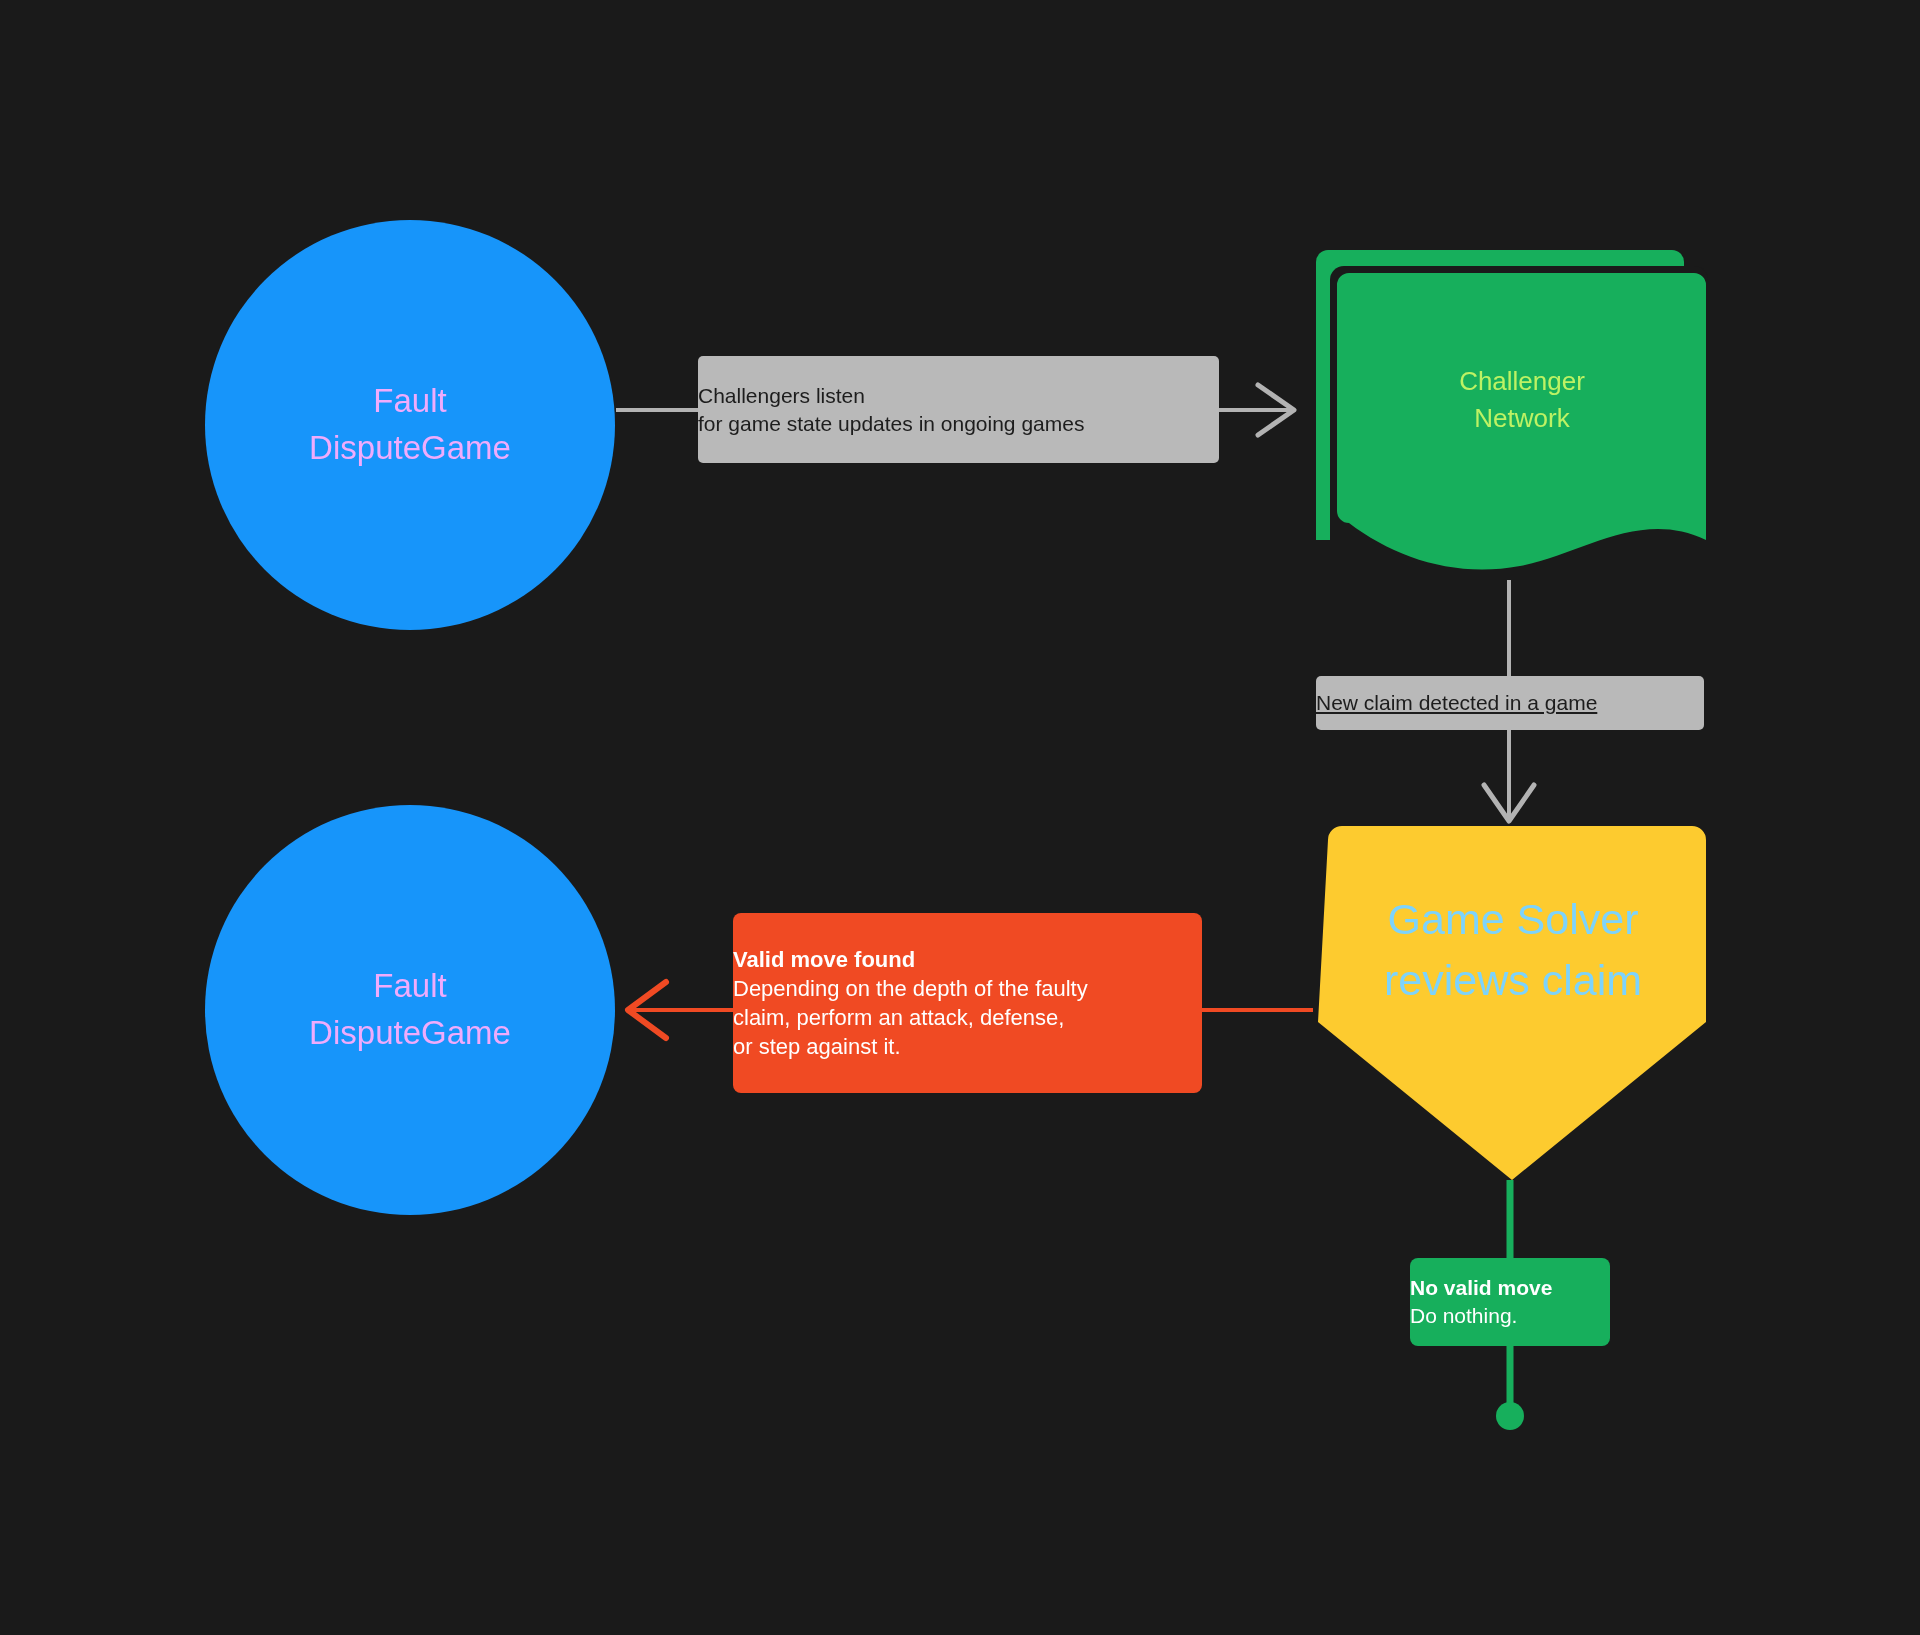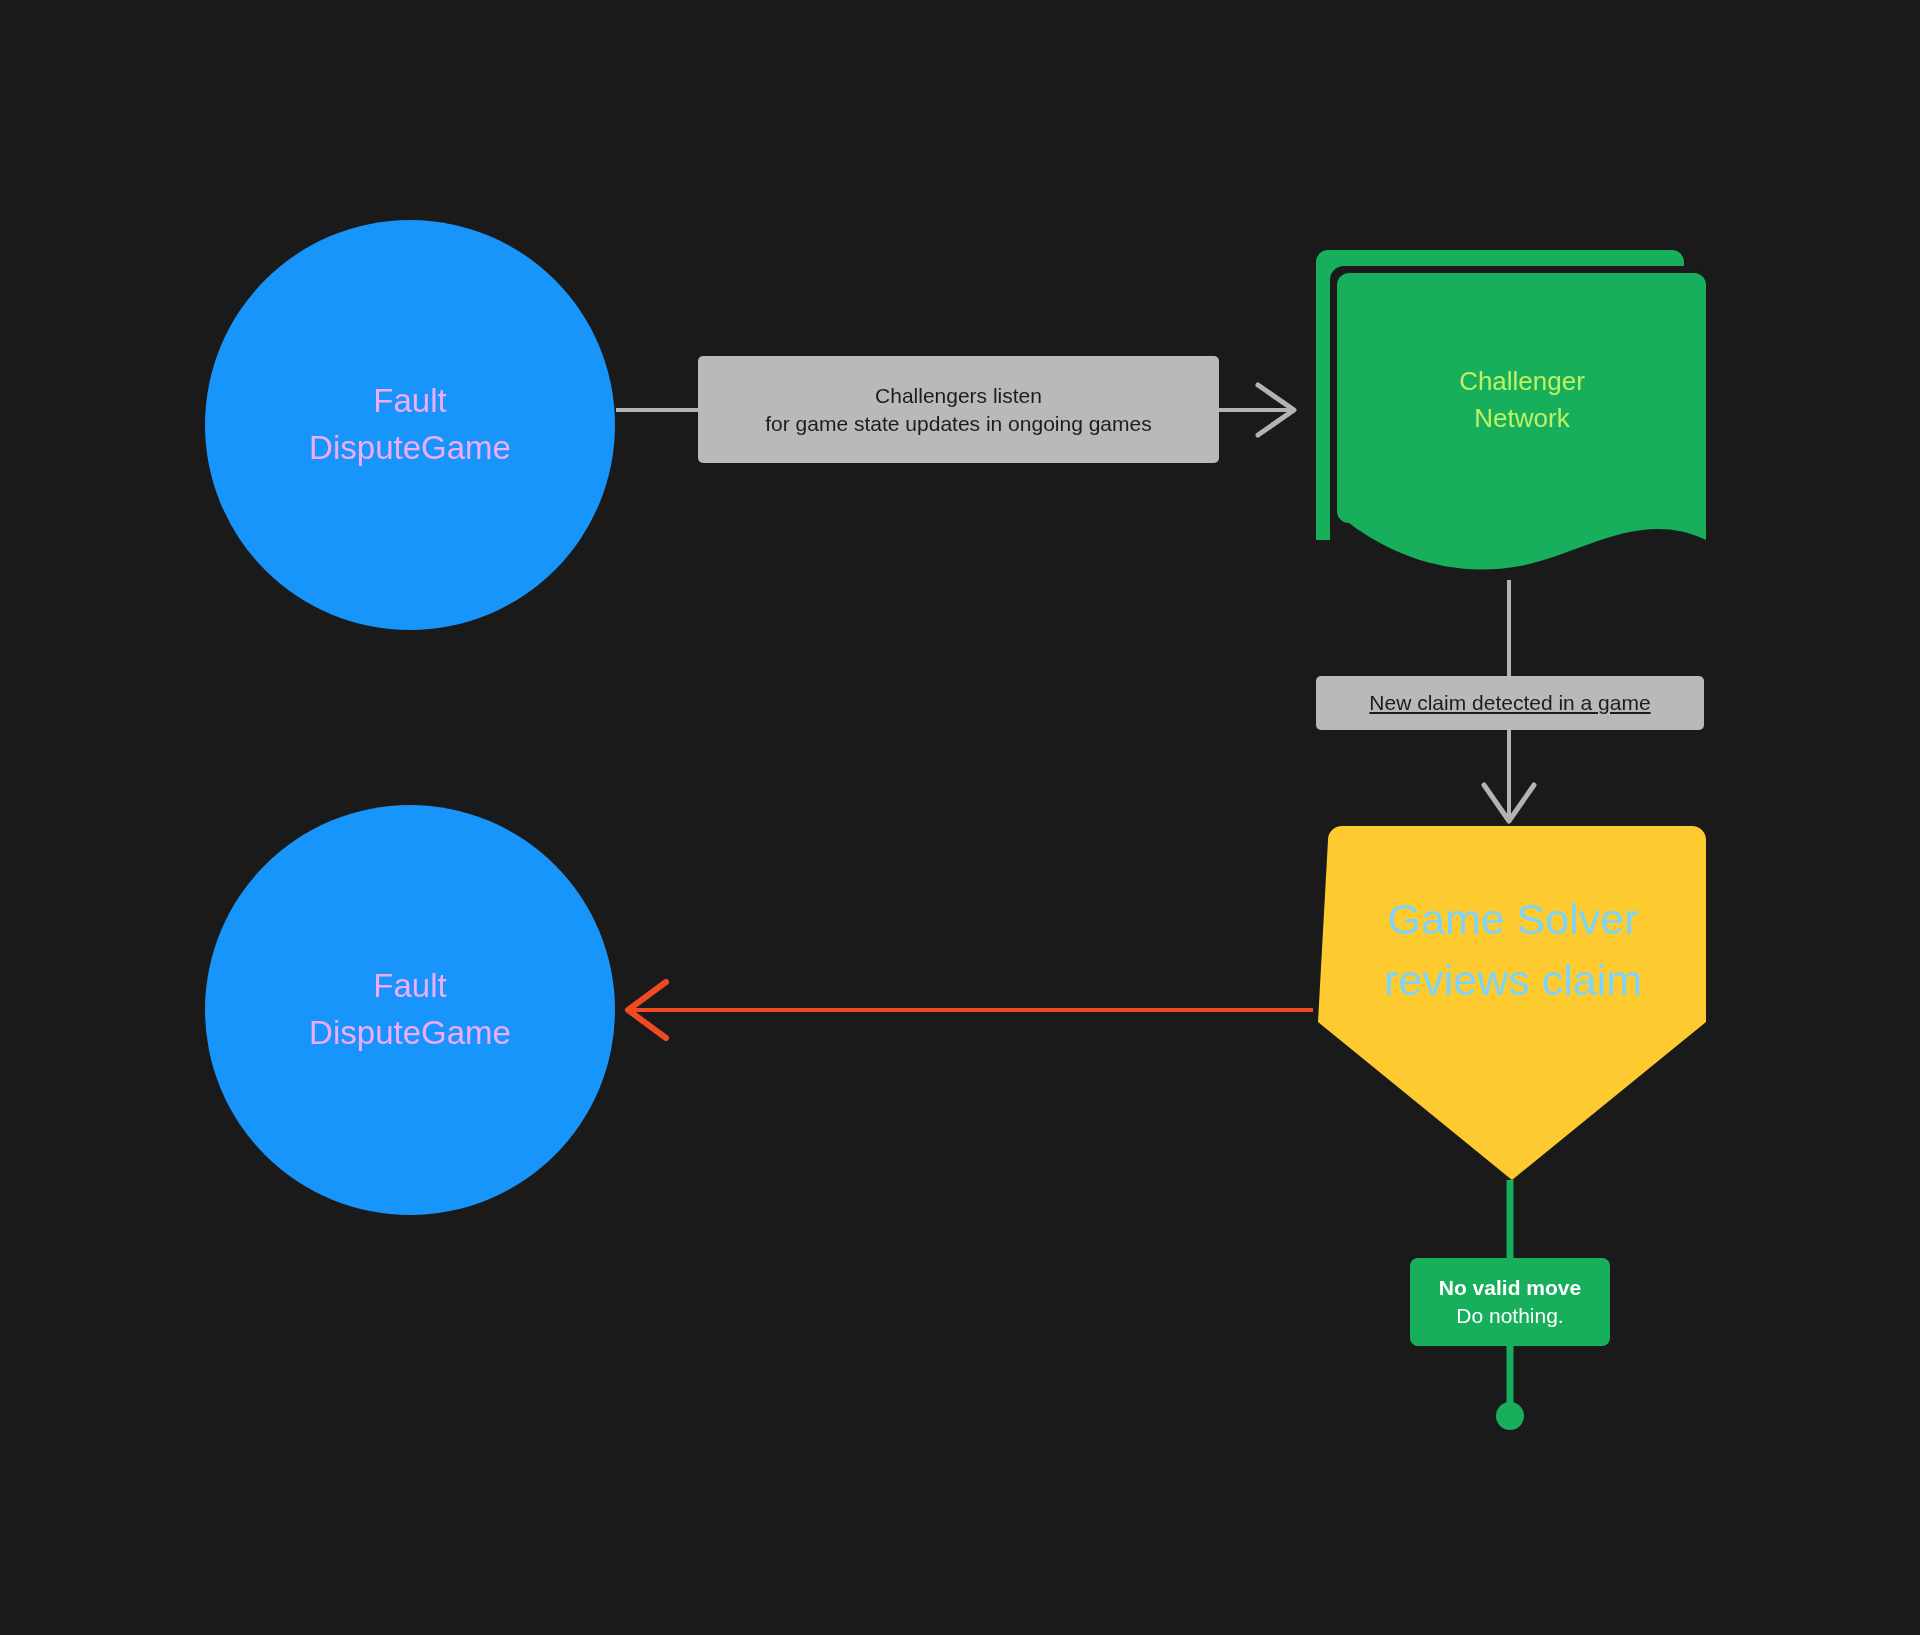--- a/index.html
+++ b/index.html
@@ -59,21 +59,21 @@
     font-size: 43px;
     color: #7dd3fc;
     font-weight: 400;
   }
   
   .edge-label {
     position: absolute;
     box-sizing: border-box;
     display: flex;
     flex-direction: column;
-    align-items: center;
+    align-items: flex-start;
     justify-content: center;
     text-align: center;
   }
   .edge-label .line {
     display: block;
     white-space: nowrap;
     line-height: 1.32;
   }
   .edge-label.grey {
     background: #b9b9b9;
@@ -187,19 +187,25 @@
 
   <div class="edge-label grey" style="left:698px; top:356px; width:521px; height:107px;">
     <span class="line">Challengers listen</span>
     <span class="line">for game state updates in ongoing games</span>
   </div>
 
   <div class="edge-label grey" style="left:1316px; top:676px; width:388px; height:54px;text-decoration:underline;">
     <span class="line">New claim detected in a game</span>
   </div>
 
+  <div class="edge-label red" style="left:733px; top:913px; width:469px; height:180px;">
+    <span class="line strong">Valid move found</span>
+    <span class="line">Depending on the depth of the faulty</span>
+    <span class="line">claim, perform an attack, defense,</span>
+    <span class="line">or step against it.</span>
+  </div>
 
   <div class="edge-label green" style="left:1410px; top:1258px; width:200px; height:88px;">
     <span class="line strong">No valid move</span>
     <span class="line">Do nothing.</span>
   </div>
 
 </div>
 
 </body></html>

